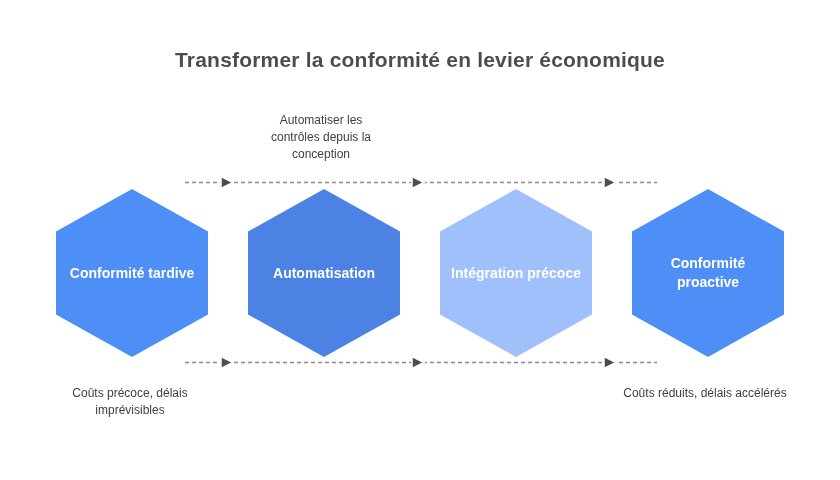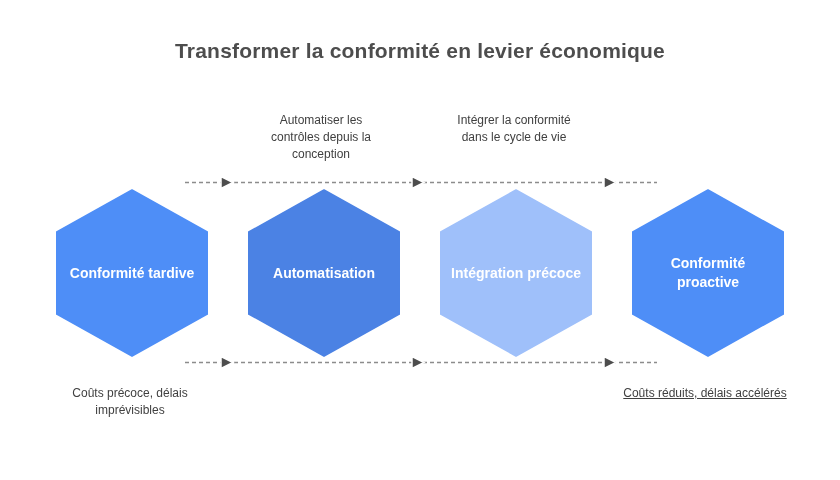--- a/index.html
+++ b/index.html
@@ -10,40 +10,40 @@
   }
   .canvas {
     position: relative;
     width: 840px;
     height: 480px;
     background: #ffffff;
     overflow: hidden;
   }
   .title {
     position: absolute;
-    top: 39px;
+    top: 48px;
     left: 0;
     width: 840px;
     text-align: center;
     font-size: 21px;
     font-weight: bold;
     color: #4d4d4d;
     letter-spacing: 0.2px;
   }
   .annotation {
     position: absolute;
     text-align: center;
     font-size: 12px;
     line-height: 17px;
     color: #404040;
   }
   .annotation.top-1 { left: 258px; top: 112px; width: 126px; }
   .annotation.top-2 { left: 451px; top: 112px; width: 126px; }
   .annotation.bottom-left  { left: 45px;  top: 385px; width: 170px; }
-  .annotation.bottom-right { left: 620px; top: 385px; width: 170px; text-decoration: underline; }
+  .annotation.bottom-right { left: 620px; top: 385px; width: 170px; }
 
   .flow-line {
     position: absolute;
     left: 185px;
     width: 472px;
     height: 16px;
     overflow: visible;
   }
   .flow-line.top    { top: 175px; }
   .flow-line.bottom { top: 355px; }
@@ -85,21 +85,20 @@
   .stage-4 .stage-label { width: 105px; }
 </style>
 </head>
 <body>
 
 <div class="canvas">
 
   <div class="title">Transformer la conformité en levier économique</div>
 
   <div class="annotation top-1">Automatiser les contrôles depuis la conception</div>
-  <div class="annotation top-2">Intégrer la conformité dans le cycle de vie</div>
 
   <svg class="flow-line top">
     <line x1="0" y1="7.5" x2="472" y2="7.5" stroke-width="1.5" stroke-dasharray="4 3" style="stroke: rgb(140, 140, 140);"></line>
     <polygon points="36,1.5 36,13.5 48,7.5" stroke="#ffffff" stroke-width="1.5" style="fill: rgb(77, 77, 77);"></polygon>
     <polygon points="227,1.5 227,13.5 239,7.5" stroke="#ffffff" stroke-width="1.5" style="fill: rgb(77, 77, 77);"></polygon>
     <polygon points="419,1.5 419,13.5 431,7.5" stroke="#ffffff" stroke-width="1.5" style="fill: rgb(77, 77, 77);"></polygon>
   </svg>
 
   <div class="stage stage-2">
     <svg viewBox="0 0 156 172">

